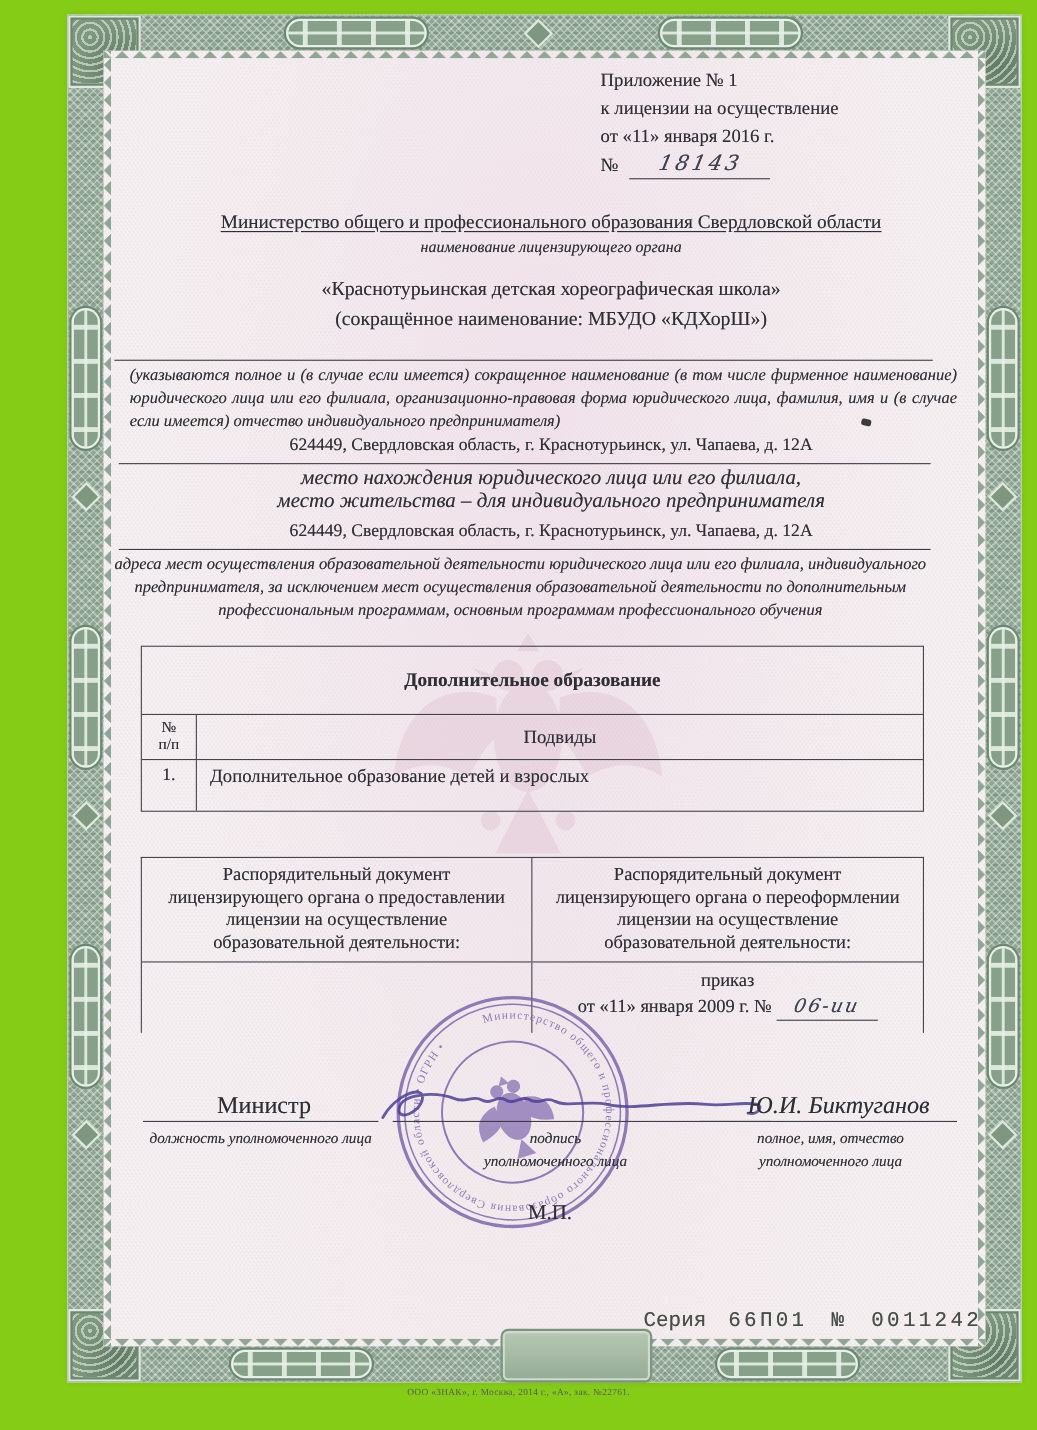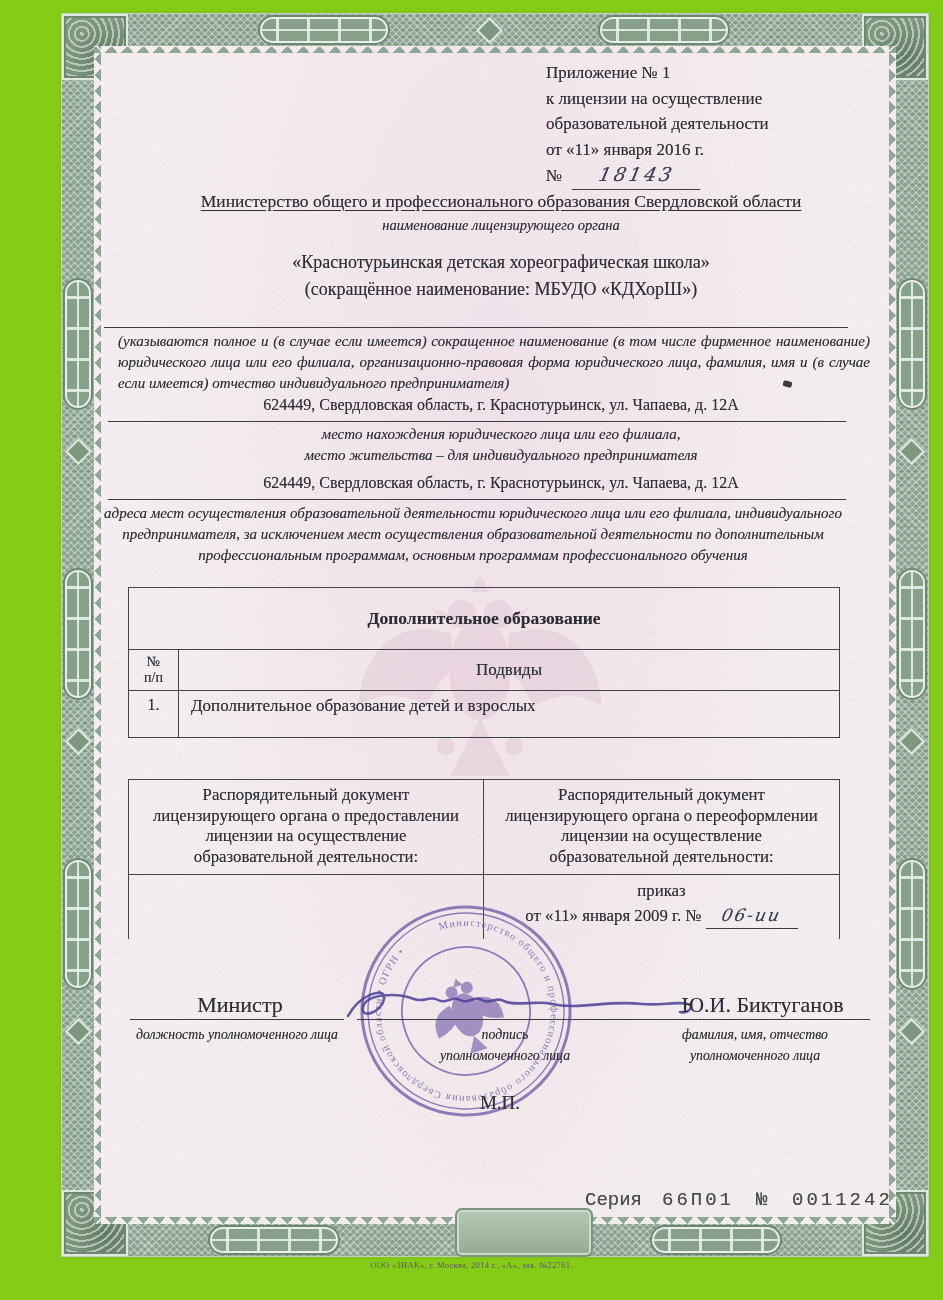--- a/index.html
+++ b/index.html
@@ -80,21 +80,21 @@
 
   
   .ministry { left:96px; top:191px; width:810px; font-size:17.5px; }
   .ministry .title-line { text-decoration:underline; text-underline-offset:3px; }
   .ministry-cap { left:96px; top:217px; width:810px; font-size:14.5px; }
   .org { left:96px; top:249px; width:810px; font-size:18px; line-height:26.5px; }
 
   .paren-cap { left:102px; top:331px; width:752px; font-size:15px; line-height:21px; text-align:justify;margin-left:16px; }
 
   .addr { left:96px; top:0; width:810px; font-size:16px; }
-  .addr-cap { left:96px; width:810px; font-size:15px; line-height:21px; }
+  .addr-cap { left:96px; width:810px; font-size:19px; line-height:21px; }
 
   
   .t1 { left:128px; top:587px; width:710px; border:1.3px solid #43444a; background:rgba(255,255,255,.0); }
   .t1-title { height:61px; border-bottom:1.3px solid #43444a; display:flex; align-items:center; justify-content:center; font-weight:bold; font-size:17.5px; }
   .t1-head { display:flex; height:40px; border-bottom:1.3px solid #43444a; }
   .t1-c1 { width:49px; border-right:1.3px solid #43444a; display:flex; flex-direction:column; align-items:center; justify-content:center; font-size:14px; line-height:16px; }
   .t1-c2 { flex:1; display:flex; align-items:center; justify-content:center; font-size:17px; }
   .t1-row { display:flex; height:46px; }
   .t1-r1 { width:49px; border-right:1.3px solid #43444a; text-align:center; padding-top:5px; font-size:16px; }
   .t1-r2 { flex:1; padding:5px 0 0 12px; font-size:17px; }
@@ -182,21 +182,20 @@
       <path d="M179,116 C230,98 267,130 272,188 C246,172 224,177 204,188 C195,172 188,160 177,150 Z"></path>
       <path d="M150,200 l-30,58 h60 z"></path>
       <circle cx="116" cy="228" r="9"></circle>
       <circle cx="184" cy="228" r="9"></circle>
     </g>
   </svg>
 
   <div class="abs appendix txt">
     <div>Приложение № 1</div>
     <div>к лицензии на осуществление</div>
-    <div>образовательной деятельности</div>
     <div>от «11» января  2016 г.</div>
     <div>
       <span>№</span>
       <span class="u-line" style="width:128px; text-align:center; margin-left:6px;"><span class="hand" style="font-size:19px;">18143</span></span>
     </div>
   </div>
 
   <div class="abs ministry center txt">
     <span class="title-line">Министерство общего и профессионального образования Свердловской области</span>
   </div>
@@ -295,24 +294,24 @@
   <div class="abs sig-label center txt" style="left:140px; top:992px; width:200px;">Министр</div>
   <div class="rule" style="left:130px; top:1019px; width:214px;"></div>
   <div class="abs sig-cap center txt" style="left:124px; top:1024px; width:226px;">должность уполномоченного лица</div>
 
   <div class="rule" style="left:357px; top:1019px; width:344px;"></div>
   <div class="abs sig-cap center txt" style="left:405px; top:1024px; width:200px;">
     <div>подпись</div>
     <div>уполномоченного лица</div>
   </div>
 
-  <div class="abs sig-label center txt" style="left:655px; top:992px; width:215px;">Ю.И. Биктуганов</div>
+  <div class="abs sig-label center txt" style="left:655px; top:992px; width:215px;font-style:italic;">Ю.И. Биктуганов</div>
   <div class="rule" style="left:636px; top:1019px; width:234px;"></div>
   <div class="abs sig-cap center txt" style="left:640px; top:1024px; width:230px;">
-    <div>фамилия, имя, отчество</div>
+    <div>полное, имя, отчество</div>
     <div>уполномоченного лица</div>
   </div>
 
   <div class="abs mp center txt" style="left:450px; top:1092px; width:100px;">М.П.</div>
 
   <div class="abs serial txt" style="left:585px; top:1189px;">Серия</div>
   <div class="abs serial sp txt" style="left:662px; top:1189px;">66П01</div>
   <div class="abs serial txt" style="left:756px; top:1189px;">№</div>
   <div class="abs serial sp txt" style="left:792px; top:1189px;">0011242</div>
 

